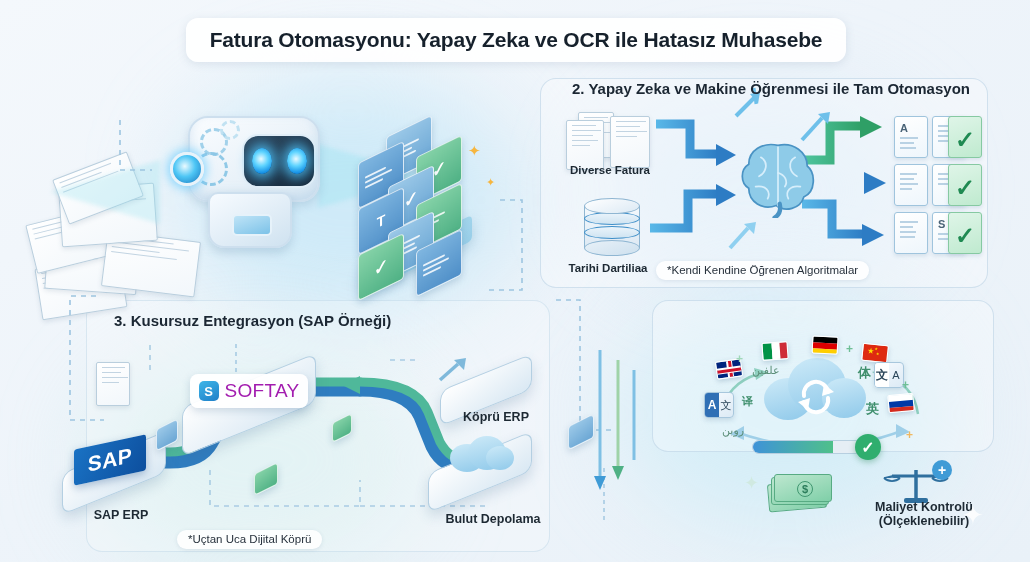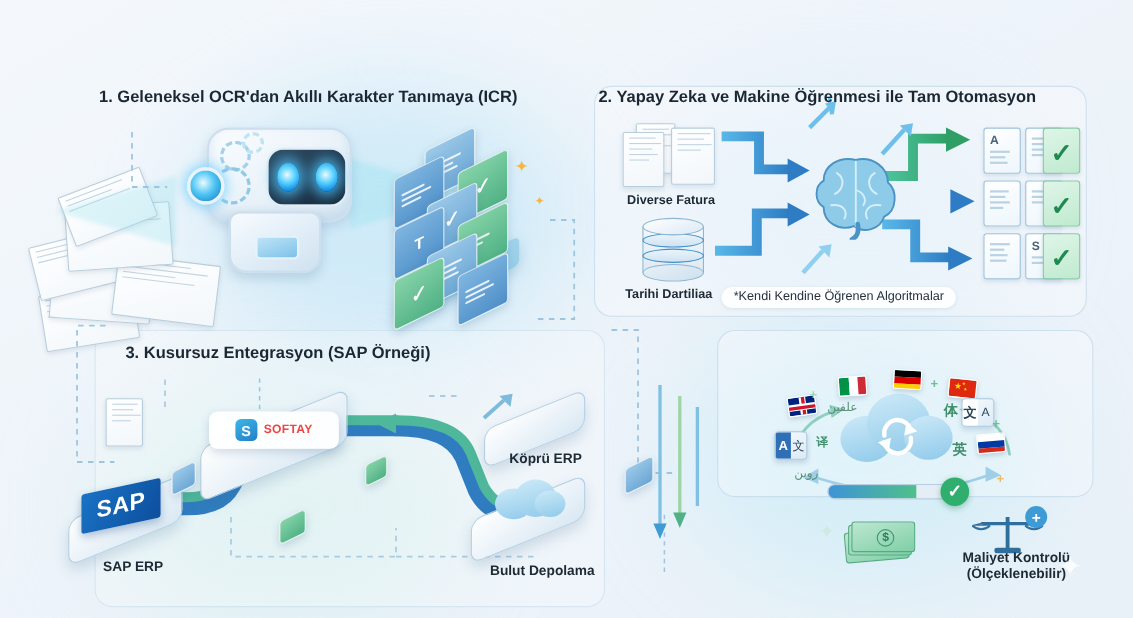--- a/index.html
+++ b/index.html
@@ -47,21 +47,21 @@
   #panel-3 { left: 86px;  top: 300px; width: 464px; height: 252px;
              background: rgba(255,255,255,.22); border-color: rgba(185,210,228,.45); }
   #panel-4 { left: 652px; top: 300px; width: 342px; height: 152px; }
 
   .section-head {
     position: absolute;
     font-size: 15px; font-weight: bold; color: #1b2733;
     white-space: nowrap;
   }
   #head-1 { left: 90px;  top: 80px; }
-  #head-2 { left: 544px; top: 80px; }
+  #head-2 { left: 572px; top: 80px; }
   #head-3 { left: 114px; top: 312px; }
   #head-4 { left: 680px; top: 310px; }
 
   
   .pill {
     position: absolute;
     background: rgba(255,255,255,.88);
     border-radius: 11px;
     padding: 3px 11px 4px;
     font-size: 11.5px; color: #27313c;
@@ -239,21 +239,21 @@
     border-radius: 8px;
     display:flex; align-items:center; justify-content:center; gap: 6px;
     box-shadow: 0 3px 9px rgba(60,100,140,.22);
   }
   #softay-chip .mark {
     width: 20px; height: 20px; border-radius: 5px;
     background: linear-gradient(150deg,#3fb6e8,#1f7fc8);
     color:#fff; font-size: 13px; font-weight:bold;
     display:flex; align-items:center; justify-content:center;
   }
-  #softay-chip .wm { font-size: 11px; font-weight: bold; color:#ef4444; letter-spacing:.3px;}
+  #softay-chip .wm { font-size: 19px; font-weight: normal; color:#a21caf; letter-spacing:.3px;}
 
   
   .cloud {
     position: absolute;
     background: linear-gradient(165deg,#cdeaf8,#8fc9ea);
     border-radius: 50%;
   }
 
   
   #prog-track {
@@ -314,20 +314,23 @@
 </head>
 <body>
 
 <div id="stage">
 
   <div class="glow g1"></div>
   <div class="glow g2"></div>
   <div class="glow g3"></div>
   <div class="glow g4"></div>
 
+  <div id="title-bar">
+    <div id="title-text">Fatura Otomasyonu: Yapay Zeka ve OCR ile Hatasız Muhasebe</div>
+  </div>
 
   <div class="panel" id="panel-2"></div>
   <div class="panel" id="panel-3"></div>
   <div class="panel" id="panel-4"></div>
 
   <div class="art">
     <div class="sheet" style="left:38px;  top:262px; width:86px; height:52px; transform:rotate(-9deg);">
       <i style="width:70%"></i>
         <i style="width:80%"></i>
         <i style="width:55%"></i>
@@ -446,21 +449,21 @@
         <i style="width:72%"></i>
         <i style="width:50%"></i>
     </div>
     <div class="sheet" style="left:610px; top:116px; width:40px; height:52px;">
       <i style="width:78%"></i>
         <i style="width:64%"></i>
         <i style="width:82%"></i>
         <i style="width:56%"></i>
     </div>
   </div>
-  <div class="lbl sm" style="left:562px; top:176px; width:96px;">Diverse Fatura</div>
+  <div class="lbl sm" style="left:562px; top:164px; width:96px;">Diverse Fatura</div>
 
   <div class="db" style="left:584px; top:198px;">
     <div class="mid"></div>
     <div class="ring" style="top:14px;"></div>
     <div class="ring" style="top:28px;"></div>
     <div class="bot"></div>
     <div class="top"></div>
   </div>
   <div class="lbl sm" style="left:552px; top:262px; width:112px;">Tarihi Dartiliaa</div>
 
@@ -718,19 +721,19 @@
   </svg>
   <div style="position:absolute; left:932px; top:460px; width:20px; height:20px; border-radius:50%;
               background:#3f9bd6; color:#fff; font-size:14px; font-weight:bold;
               display:flex; align-items:center; justify-content:center;">+</div>
   <div class="lbl lbl2" style="left:858px; top:500px; width:132px;">Maliyet Kontrolü</div>
   <div class="lbl lbl2" style="left:858px; top:514px; width:132px;">(Ölçeklenebilir)</div>
 
   <div class="sparkle w" style="left:962px; top:500px;">✦</div>
   <div class="sparkle w" style="left:744px; top:472px; font-size:18px; color:#cfe9dd;">✦</div>
 
-  <div class="section-head" id="head-1">1. Geleneksel OCR'dan Akıllı Karakter Tanımaya (ICR)</div>
   <div class="section-head" id="head-2">2. Yapay Zeka ve Makine Öğrenmesi ile Tam Otomasyon</div>
   <div class="section-head" id="head-3">3. Kusursuz Entegrasyon (SAP Örneği)</div>
 
   <div class="pill" id="pill-2">*Kendi Kendine Öğrenen Algoritmalar</div>
+  <div class="pill" id="pill-3">*Uçtan Uca Dijital Köprü</div>
 
 </div>
 
 </body></html>

